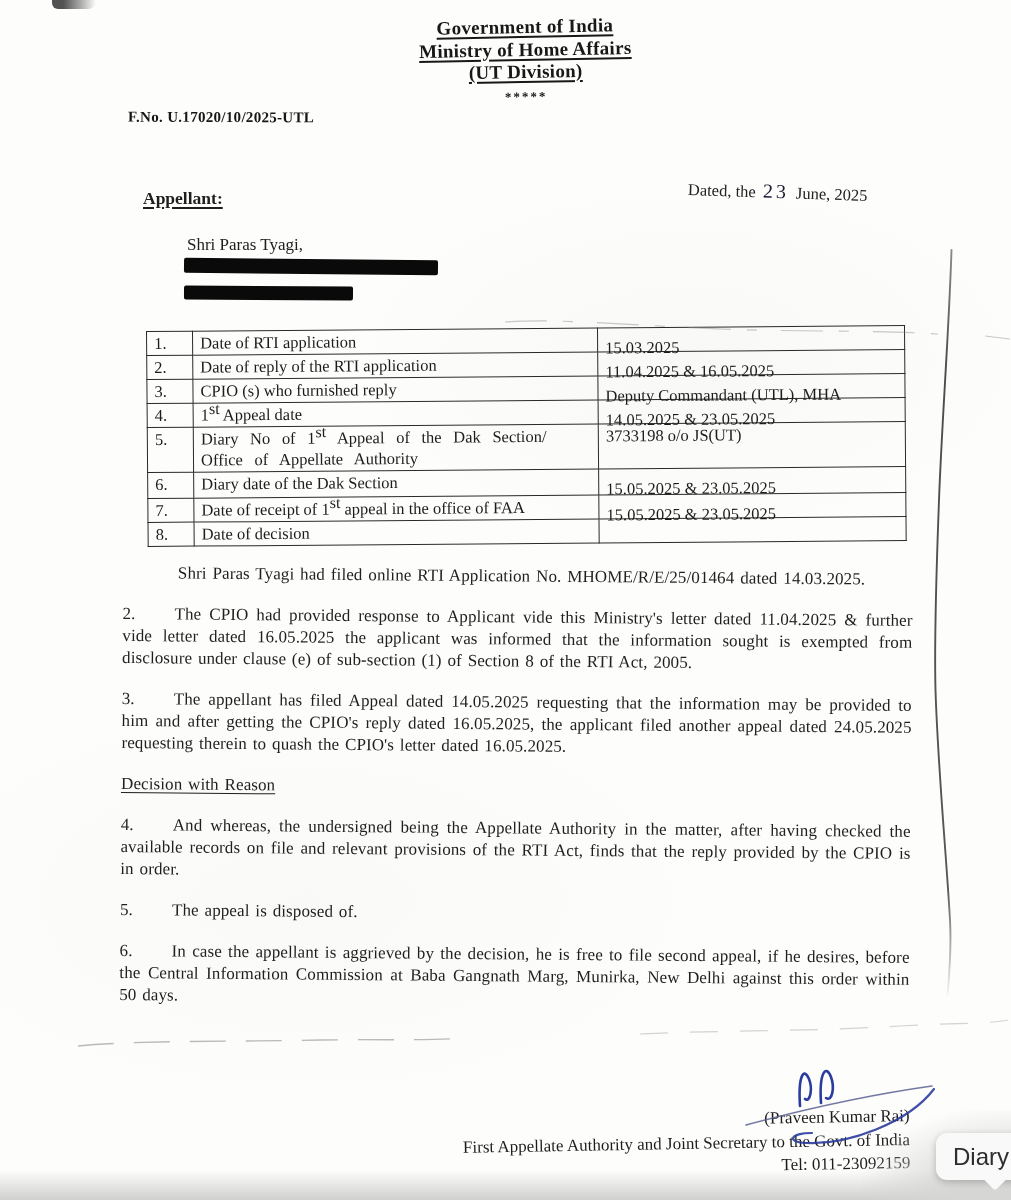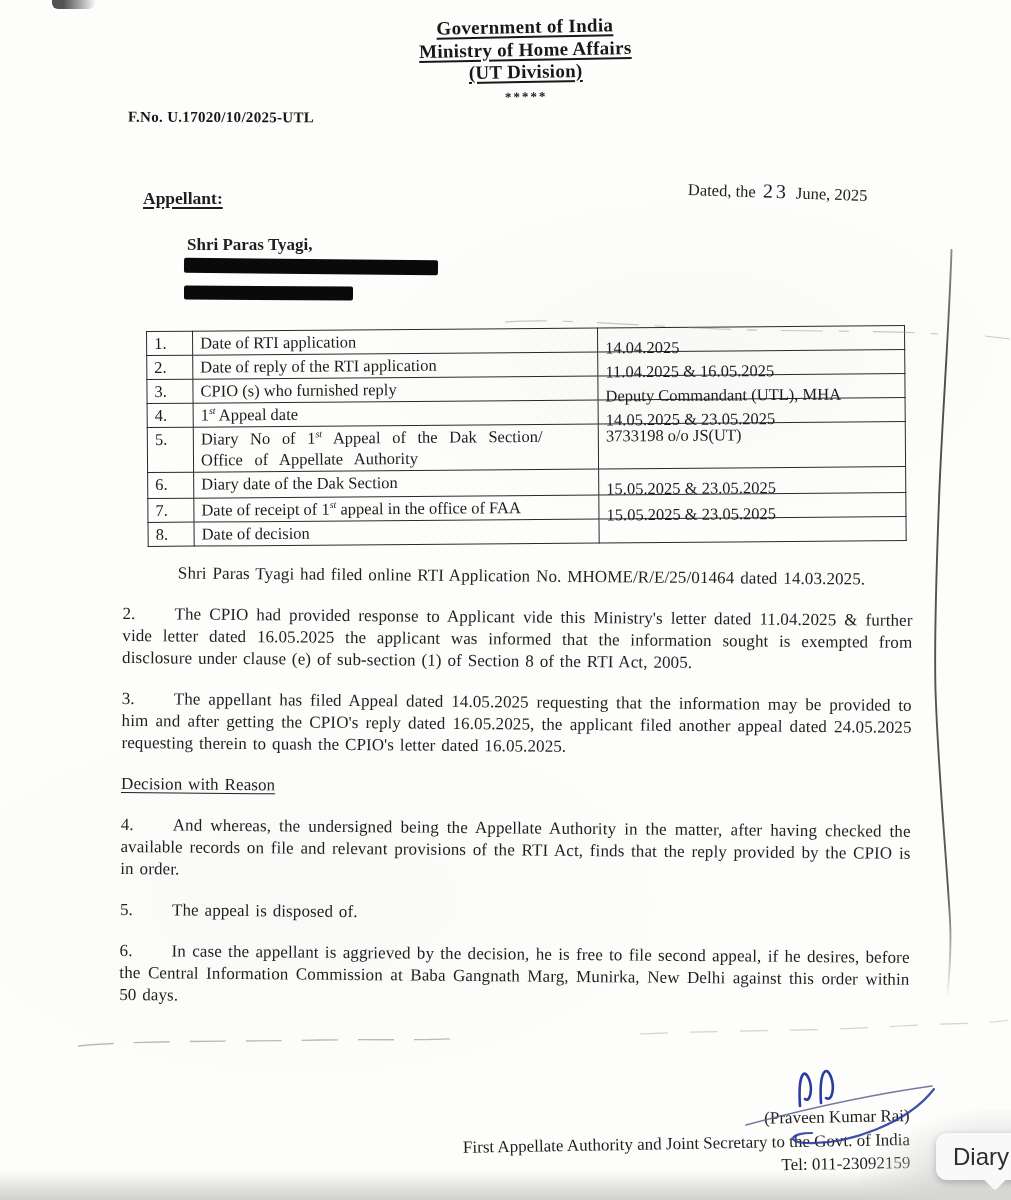--- a/index.html
+++ b/index.html
@@ -34,21 +34,21 @@
   }
   .dated{
     position:absolute;left:688px;top:177px;font-size:16.5px;white-space:nowrap;
     transform:rotate(1.9deg);transform-origin:0 50%;color:#222;
   }
   .dated .day{font-size:20px;letter-spacing:3px;padding:0 3px;color:#1a1a30;}
   .appellant-label{
     position:absolute;left:128px;top:188px;font-weight:bold;font-size:17.5px;
     text-decoration:underline;text-underline-offset:3px;text-decoration-thickness:1.6px;margin-left:15px;
   }
-  .appellant-name{position:absolute;left:187px;top:235px;font-size:17px;font-weight:bold;}
+  .appellant-name{position:absolute;left:187px;top:235px;font-size:17px;}
   .redact{position:absolute;background:#0a0a0a;}
   .redact.r1{left:184px;top:259px;width:254px;height:15px;transform:rotate(0.6deg);border-radius:2px;}
   .redact.r2{left:184px;top:286px;width:169px;height:14px;transform:rotate(0.4deg);border-radius:2px;}
   
   table.rti{
     position:absolute;left:146px;top:331px;width:729px;
     border-collapse:collapse;table-layout:fixed;
     transform:rotate(-0.45deg);transform-origin:0 0;
     font-size:16.5px;line-height:21px;color:#1c1c1c;
   }
@@ -56,21 +56,21 @@
   td.c-no{width:31px;padding-left:8px;}
   td.c-label{width:390px;white-space:pre-line;}
   td.c-value{width:292px;}
   tr:nth-child(1){height:24px;} tr:nth-child(2){height:21px;}
   tr:nth-child(3){height:24px;} tr:nth-child(4){height:23px;}
   tr:nth-child(5){height:45px;} tr:nth-child(6){height:26px;}
   tr:nth-child(7){height:24px;} tr:nth-child(8){height:22px;}
   tr:nth-child(5) td.c-label{word-spacing:7.5px;}
   .voff{display:inline-block;transform:translateY(8px);}
   tr:nth-child(5) .voff{transform:none;}
-  sup{font-size:10px;line-height:0;vertical-align:super;font-style:italic;}
+  sup{font-size:16px;line-height:0;vertical-align:super;}
   
   .doc-body{
     position:absolute;left:123px;top:562px;width:790px;
     font-size:17px;line-height:22px;text-align:justify;
     letter-spacing:0.1px;word-spacing:1.5px;color:#1f1f1f;
     transform:rotate(0.5deg);transform-origin:0 0;
   }
   .doc-body p{margin:0 0 19px 0;}
   .doc-body p.indent{text-indent:55px;}
   .pnum{display:inline-block;width:52px;}
@@ -140,21 +140,21 @@
   <div class="appellant-label">Appellant:</div>
   <div class="appellant-name">Shri Paras Tyagi,</div>
   <div class="redact r1"></div>
   <div class="redact r2"></div>
 
   <table class="rti">
     <tbody>
       <tr>
         <td class="c-no">1.</td>
         <td class="c-label">Date of RTI application</td>
-        <td class="c-value"><span class="voff">14.04.2025</span></td>
+        <td class="c-value"><span class="voff">15.03.2025</span></td>
       </tr>
       <tr>
         <td class="c-no">2.</td>
         <td class="c-label">Date of reply of the RTI application</td>
         <td class="c-value"><span class="voff">11.04.2025 &amp; 16.05.2025</span></td>
       </tr>
       <tr>
         <td class="c-no">3.</td>
         <td class="c-label">CPIO (s) who furnished reply</td>
         <td class="c-value"><span class="voff">Deputy Commandant (UTL), MHA</span></td>

